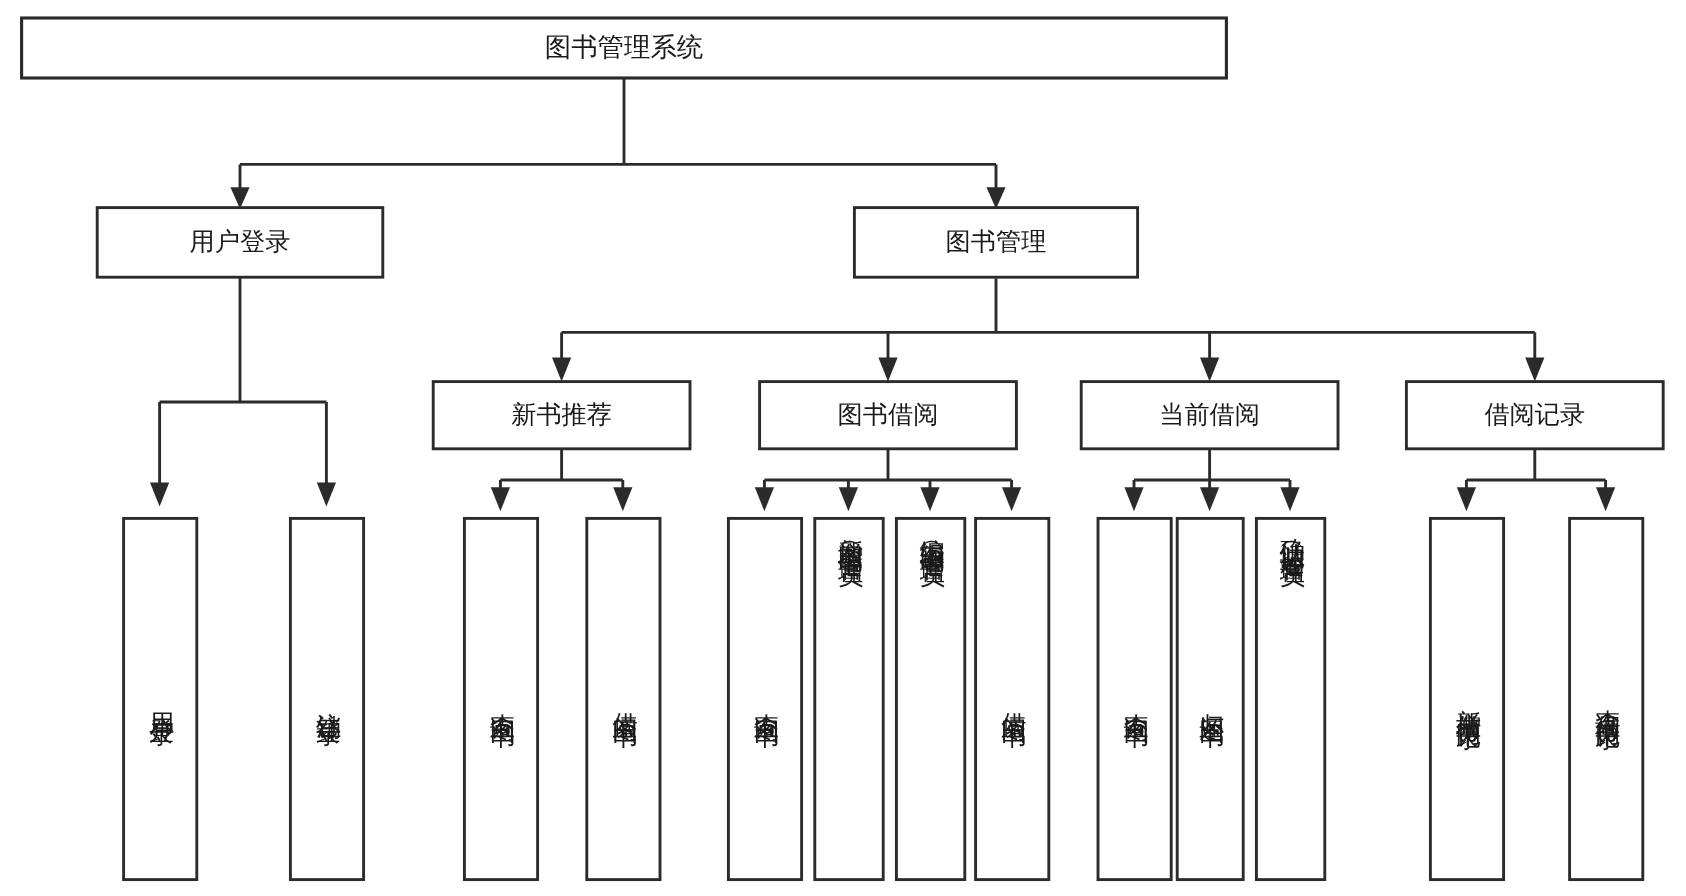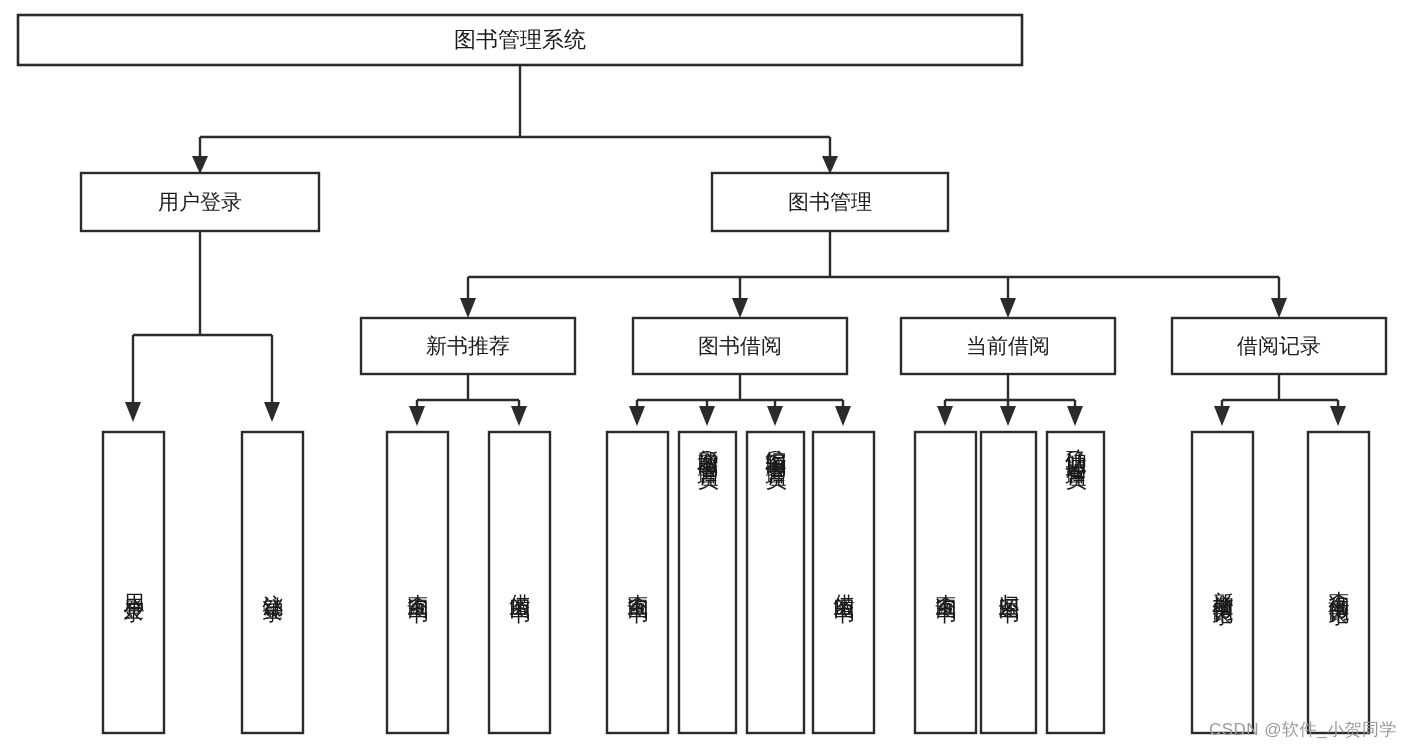--- a/index.html
+++ b/index.html
@@ -244,14 +244,13 @@
     <span class="vlabel-text">确认归还（管理员）</span>
   </div>
 
   <div class="vlabel-wrap" style="left:1192px; top:432px; width:61px; height:301px;">
     <span class="vlabel-text">新增借阅记录</span>
   </div>
   <div class="vlabel-wrap" style="left:1308px; top:432px; width:61px; height:301px;">
     <span class="vlabel-text">查询借阅记录</span>
   </div>
 
-  <div class="watermark">CSDN @软件_小贺同学</div>
 </div>
 
 </body></html>

